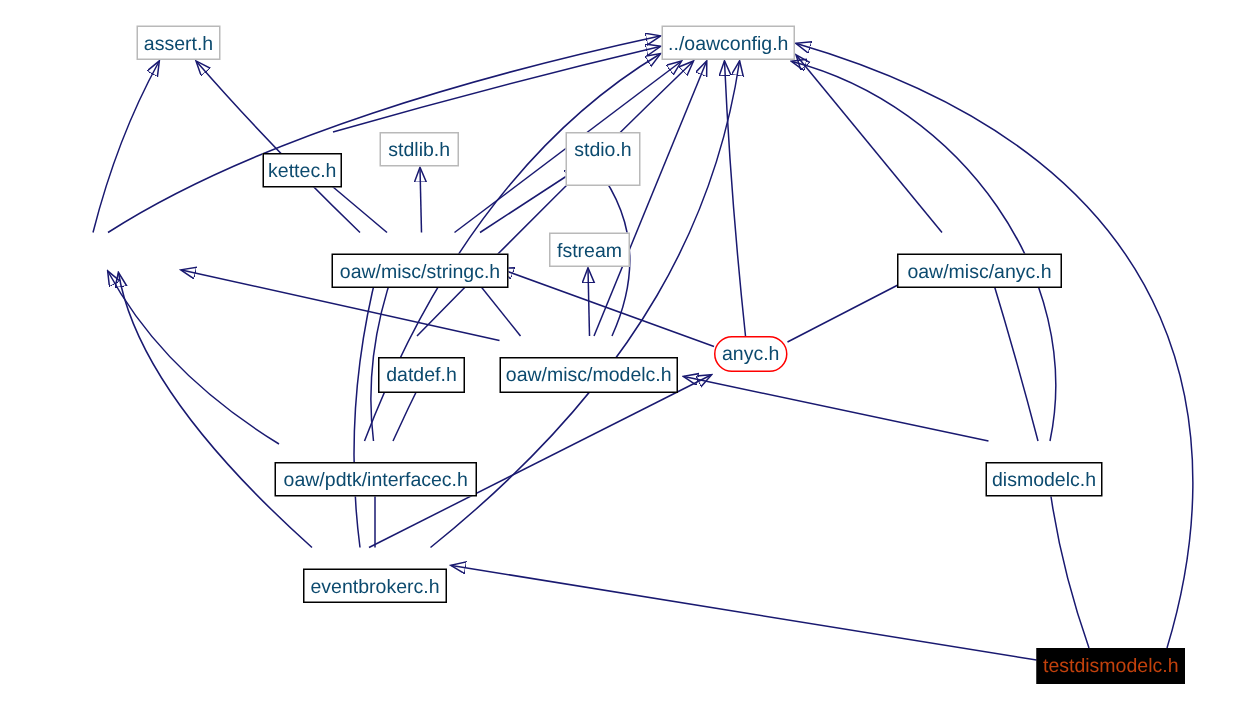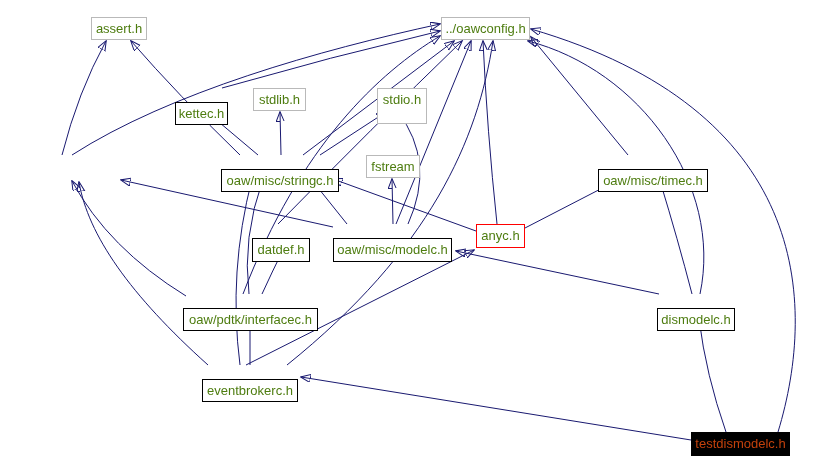--- a/index.html
+++ b/index.html
@@ -2,24 +2,24 @@
 <html><head>
 <meta charset="utf-8">
 <style>
   html,body{margin:0;padding:0;background:#ffffff;}
   #canvas{position:relative;width:840px;height:471px;background:#ffffff;overflow:hidden;
           font-family:"Liberation Sans", sans-serif;}
   #edge-layer{position:absolute;left:0;top:0;width:840px;height:471px;}
   #edge-layer path{fill:none;stroke:#191970;stroke-width:1;}
   #node-layer{position:absolute;left:0;top:0;width:840px;height:471px;}
   .node{position:absolute;box-sizing:border-box;background:#ffffff;border:1px solid #000000;
-        color:#4d7c0f;font-size:13px;text-align:center;white-space:nowrap;overflow:hidden;}
+        color:#0c4a6e;font-size:13px;text-align:center;white-space:nowrap;overflow:hidden;}
   .kind-plain{border-color:#b9b9b9;}
   .kind-linked{border-color:#000000;margin-top:14px;}
-  .kind-truncated{border-color:#ff0000;}
+  .kind-truncated{border-color:#ff0000;border-radius:12px;}
   .kind-root{background:#000000;color:#c2410c;border-color:#000000;}
 </style>
 </head>
 <body>
 
 <div id="canvas">
   <svg id="edge-layer" width="840" height="471" viewBox="0 0 840 471" xmlns="http://www.w3.org/2000/svg">
     <defs>
       <marker id="arrow" markerWidth="11" markerHeight="9" refX="9.5" refY="4" orient="auto" markerUnits="userSpaceOnUse">
         <path d="M0,0 L10,4 L0,8 z" fill="#191970" stroke="none"></path>
@@ -62,21 +62,21 @@
       </g>
   </svg>
   <div id="node-layer">
       <div class="node kind-plain" style="left: 91px; top: 17px; width: 56px; height: 23px; line-height: 21px;">assert.h</div>
       <div class="node kind-plain" style="left: 441px; top: 17px; width: 89px; height: 23px; line-height: 21px;">../oawconfig.h</div>
       <div class="node kind-linked" style="left: 175px; top: 88px; width: 53px; height: 23px; line-height: 21px;">kettec.h</div>
       <div class="node kind-plain" style="left: 253px; top: 88px; width: 53px; height: 23px; line-height: 21px;">stdlib.h</div>
       <div class="node kind-plain" style="left: 377px; top: 88px; width: 50px; height: 36px; line-height: 21px; text-align: center;">stdio.h</div>
       <div class="node kind-linked" style="left: 221px; top: 155px; width: 118px; height: 23px; line-height: 21px;">oaw/misc/stringc.h</div>
       <div class="node kind-plain" style="left: 366px; top: 155px; width: 54px; height: 23px; line-height: 21px;">fstream</div>
-      <div class="node kind-linked" style="left: 598px; top: 155px; width: 110px; height: 23px; line-height: 21px;">oaw/misc/timec.h</div>
+      <div class="node kind-linked" style="left: 598px; top: 155px; width: 110px; height: 23px; line-height: 21px;">oaw/misc/anyc.h</div>
       <div class="node kind-linked" style="left: 252px; top: 224px; width: 58px; height: 24px; line-height: 22px; text-align: center;">datdef.h</div>
       <div class="node kind-linked" style="left: 333px; top: 224px; width: 119px; height: 24px; line-height: 22px;">oaw/misc/modelc.h</div>
       <div class="node kind-truncated" style="left: 476px; top: 224px; width: 49px; height: 24px; line-height: 22px;">anyc.h</div>
       <div class="node kind-linked" style="left: 183px; top: 294px; width: 135px; height: 23px; line-height: 21px;">oaw/pdtk/interfacec.h</div>
       <div class="node kind-linked" style="left: 657px; top: 294px; width: 78px; height: 23px; line-height: 21px;">dismodelc.h</div>
       <div class="node kind-linked" style="left: 202px; top: 365px; width: 96px; height: 23px; line-height: 21px;">eventbrokerc.h</div>
       <div class="node kind-root" style="left: 691px; top: 432px; width: 99px; height: 24px; line-height: 22px;">testdismodelc.h</div>
     </div>
 </div>
 

